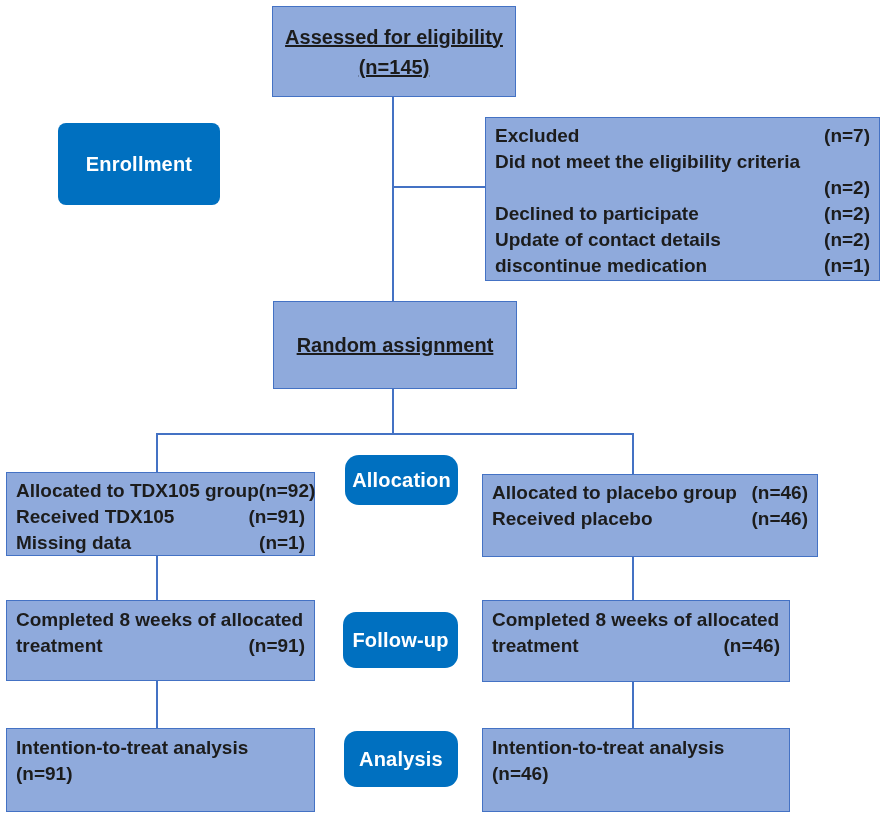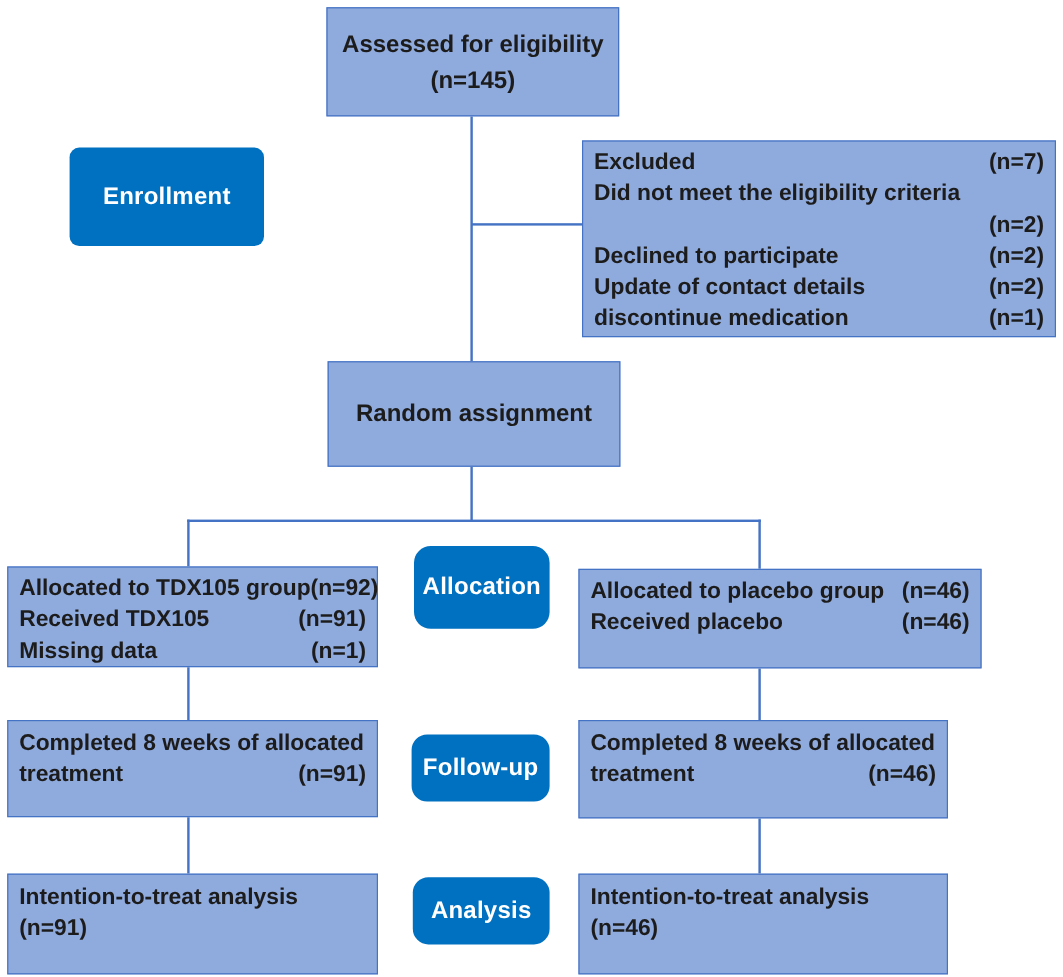--- a/index.html
+++ b/index.html
@@ -9,21 +9,21 @@
   *{margin:0;padding:0;box-sizing:border-box;}
   body{background:var(--background);font-family:"Liberation Sans","DejaVu Sans",sans-serif;}
   .canvas{position:relative;width:886px;height:814px;background:var(--background);overflow:hidden;}
   .conn{position:absolute;background:var(--connector);}
   .box{
     position:absolute;background:var(--box-fill);border:1.5px solid var(--box-border);
     color:var(--text);font-size:19px;font-weight:600;padding:5px 9px;
     display:flex;flex-direction:column;
   }
   .box .row{display:flex;justify-content:space-between;align-items:baseline;line-height:26px;white-space:nowrap;}
-  .box.center{justify-content:center;padding:0 16px;}
+  .box.center{justify-content:center;padding:0 16px;text-decoration:underline;}
   .box.center .row{justify-content:center;line-height:30px;font-size:20px;}
   .box.pad-top{padding-top:6px;text-align:right;}
   .stage{
     position:absolute;background:var(--stage-fill);color:var(--stage-text);
     display:flex;align-items:center;justify-content:center;
     font-size:20px;font-weight:700;letter-spacing:.2px;
   }
 </style>
 </head>
 <body>
@@ -93,21 +93,21 @@
       <div class="row">
         <span>Received TDX105</span>
         <span>(n=91)</span>
       </div>
       <div class="row">
         <span>Missing data</span>
         <span>(n=1)</span>
       </div>
     </div>
 
-  <div class="stage" style="left:345px;top:455px;width:113px;height:69px;border-radius:14px;">Allocation</div>
+  <div class="stage" style="left:345px;top:455px;width:113px;height:50px;border-radius:14px;">Allocation</div>
 
   <div class="box" style="left:482px;top:474px;width:336px;height:83px;">
       <div class="row">
         <span>Allocated to placebo group</span>
         <span>(n=46)</span>
       </div>
       <div class="row">
         <span>Received placebo</span>
         <span>(n=46)</span>
       </div>

